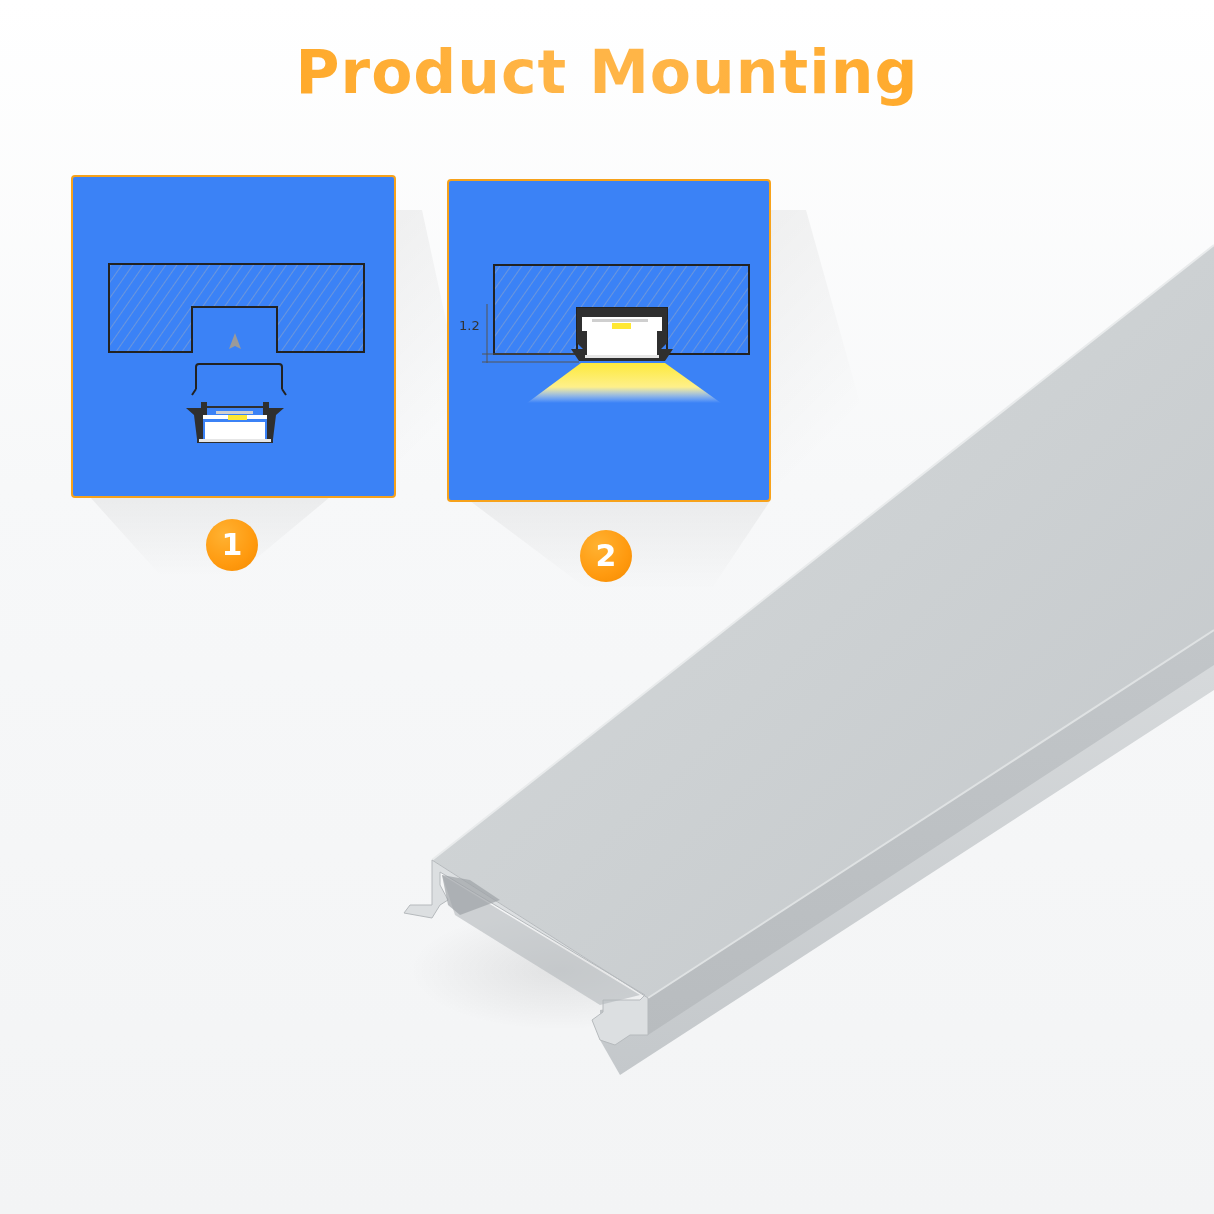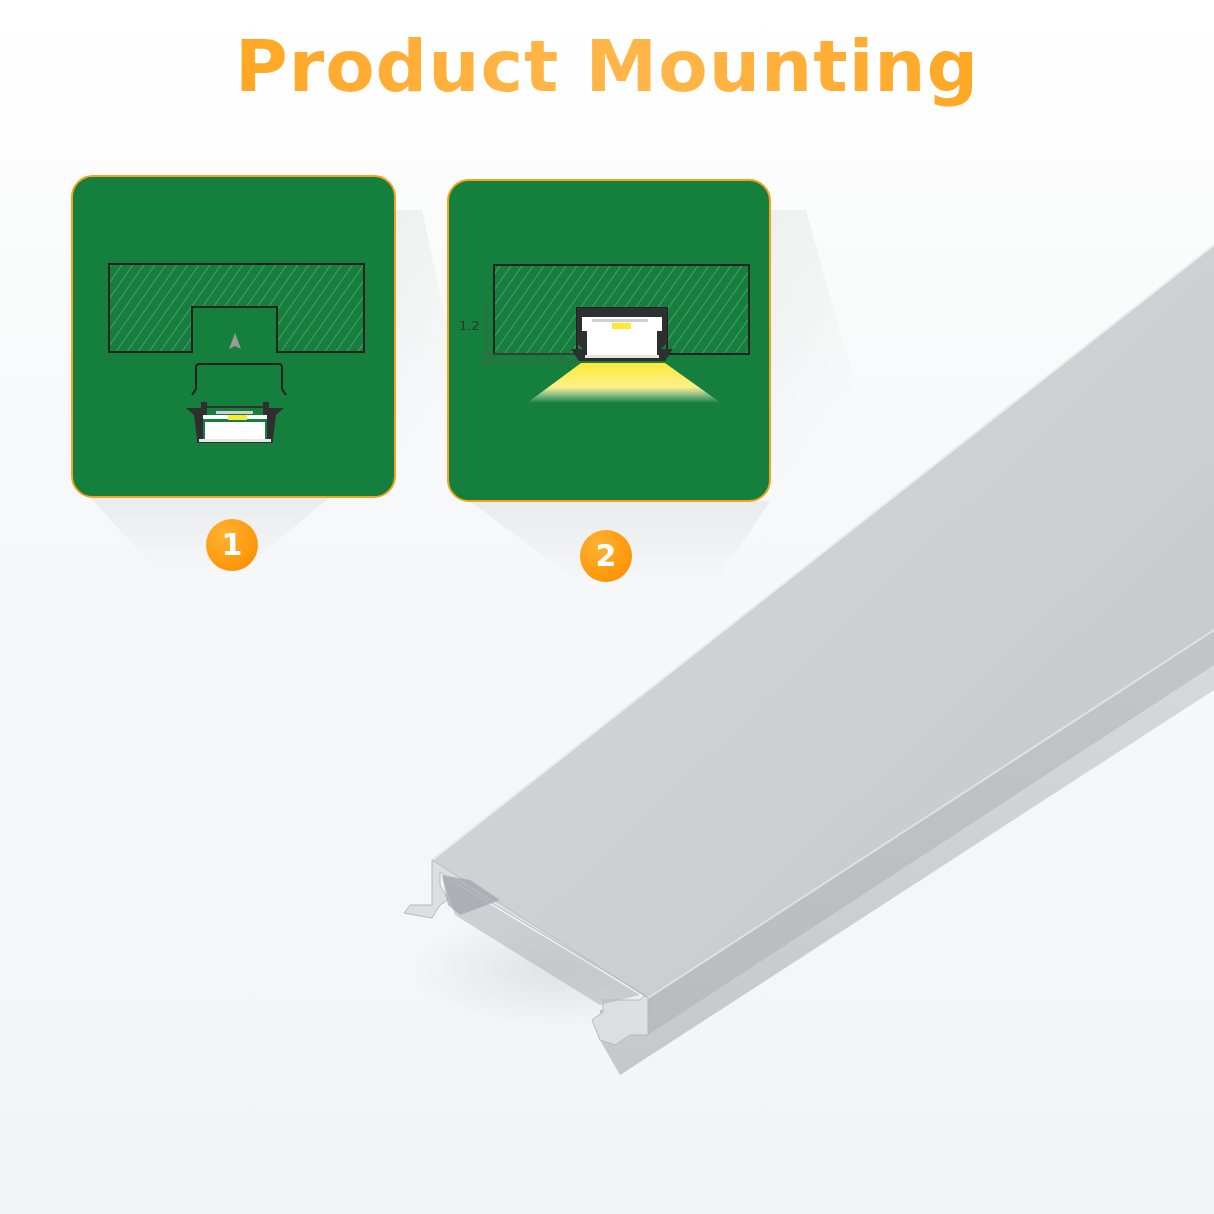--- a/index.html
+++ b/index.html
@@ -2,27 +2,27 @@
 <html><head>
 <meta charset="utf-8">
 <style>
   html, body { margin:0; padding:0; }
   body {
     width:1214px; height:1214px; overflow:hidden; position:relative;
     background: linear-gradient(180deg, #ffffff 0%, #f7f8f9 40%, #f3f4f5 100%);
     font-family: "DejaVu Sans", sans-serif;
   }
   .title {
-    position:absolute; left:0; top:24px; width:1214px; text-align:center;
-    font-family:"DejaVu Sans", sans-serif; font-weight:bold; font-size:72px; letter-spacing:1px;
+    position:absolute; left:0; top:37px; width:1214px; text-align:center;
+    font-family:"DejaVu Sans", sans-serif; font-weight:bold; font-size:60px; letter-spacing:1px;
     background: linear-gradient(90deg, #ff9d0a 0%, #ffb547 45%, #ffb547 55%, #ff9d0a 100%);
     -webkit-background-clip:text; background-clip:text; color:transparent;
   }
   .card {
-    position:absolute; background:#15803d; border:2px solid #f7a21b; border-radius:22px;
+    position:absolute; background:#3b82f6; border:2px solid #f7a21b; border-radius:4px;
     box-sizing:border-box;
   }
   .card-shadow {
     position:absolute; background:linear-gradient(135deg, rgba(0,0,0,0.06), rgba(0,0,0,0));
     transform:skewX(-45deg); transform-origin:top left;
   }
   .card svg { position:absolute; left:0; top:0; }
   .badge {
     position:absolute; width:52px; height:52px; border-radius:50%;
     background: radial-gradient(circle at 35% 30%, #ffb232 0%, #ff9a0f 60%, #f48a00 100%);

